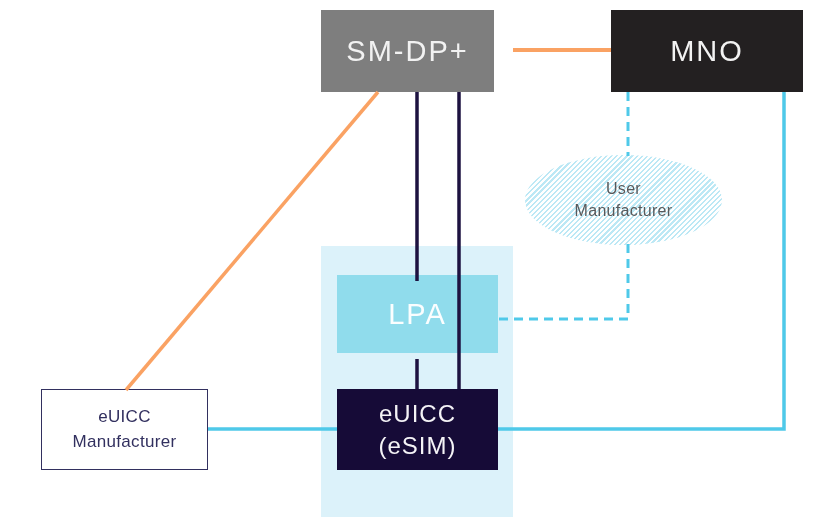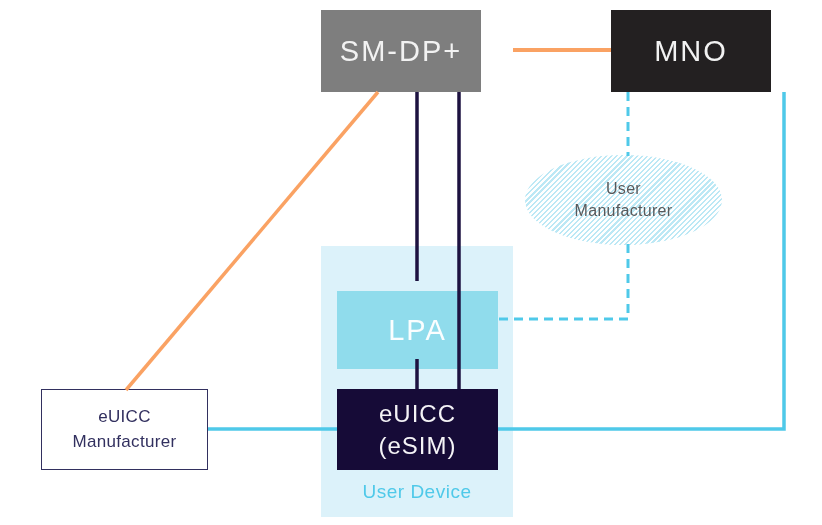--- a/index.html
+++ b/index.html
@@ -24,24 +24,24 @@
     justify-content: center;
     text-align: center;
     white-space: pre-line;
   }
   .big-label {
     font-size: 29px;
     font-weight: 300;
     letter-spacing: 2px;
     color: #f2f2f2;
   }
-  .node-sm-dp   { left: 321px; top: 10px;  width: 160px; height: 82px; background: var(--gray-box); }
-  .node-mno     { left: 611px; top: 10px;  width: 160px; height: 82px; background: var(--black-box); }
+  .node-sm-dp   { left: 321px; top: 10px;  width: 173px; height: 82px; background: var(--gray-box); }
+  .node-mno     { left: 611px; top: 10px;  width: 192px; height: 82px; background: var(--black-box); }
   .user-device-container { left: 321px; top: 246px; width: 192px; height: 271px; background: var(--container-bg); }
-  .node-lpa     { left: 337px; top: 291px; width: 161px; height: 78px; background: var(--lpa-bg);
+  .node-lpa     { left: 337px; top: 275px; width: 161px; height: 78px; background: var(--lpa-bg);
                   color: rgba(255,255,255,0.96); }
   .node-euicc   { left: 337px; top: 389px; width: 161px; height: 81px; background: var(--euicc-bg);
                   color: #f4f3f6; font-size: 24px; font-weight: 300; letter-spacing: 1px; line-height: 1.32; }
   .node-manufacturer { left: 41px; top: 389px; width: 167px; height: 81px; background: #ffffff;
                   border: 1.8px solid var(--manufacturer-border); color: var(--manufacturer-border);
                   font-size: 17px; line-height: 1.45; letter-spacing: 0.3px; }
   .user-device-label {
     left: 321px; top: 481px; width: 192px;
     text-align: center;
     font-size: 19px;
@@ -70,21 +70,20 @@
     height: 525px;
     pointer-events: none;
   }
 </style>
 </head>
 <body>
 
 <div class="canvas">
 
   <div class="abs user-device-container"></div>
-  <div class="abs user-device-label">User Device</div>
 
   <div class="node node-sm-dp big-label">SM-DP+</div>
 
   <div class="node node-mno big-label">MNO</div>
 
   <div class="node node-lpa big-label">LPA</div>
 
   <div class="node node-euicc">eUICC
 (eSIM)</div>
 

